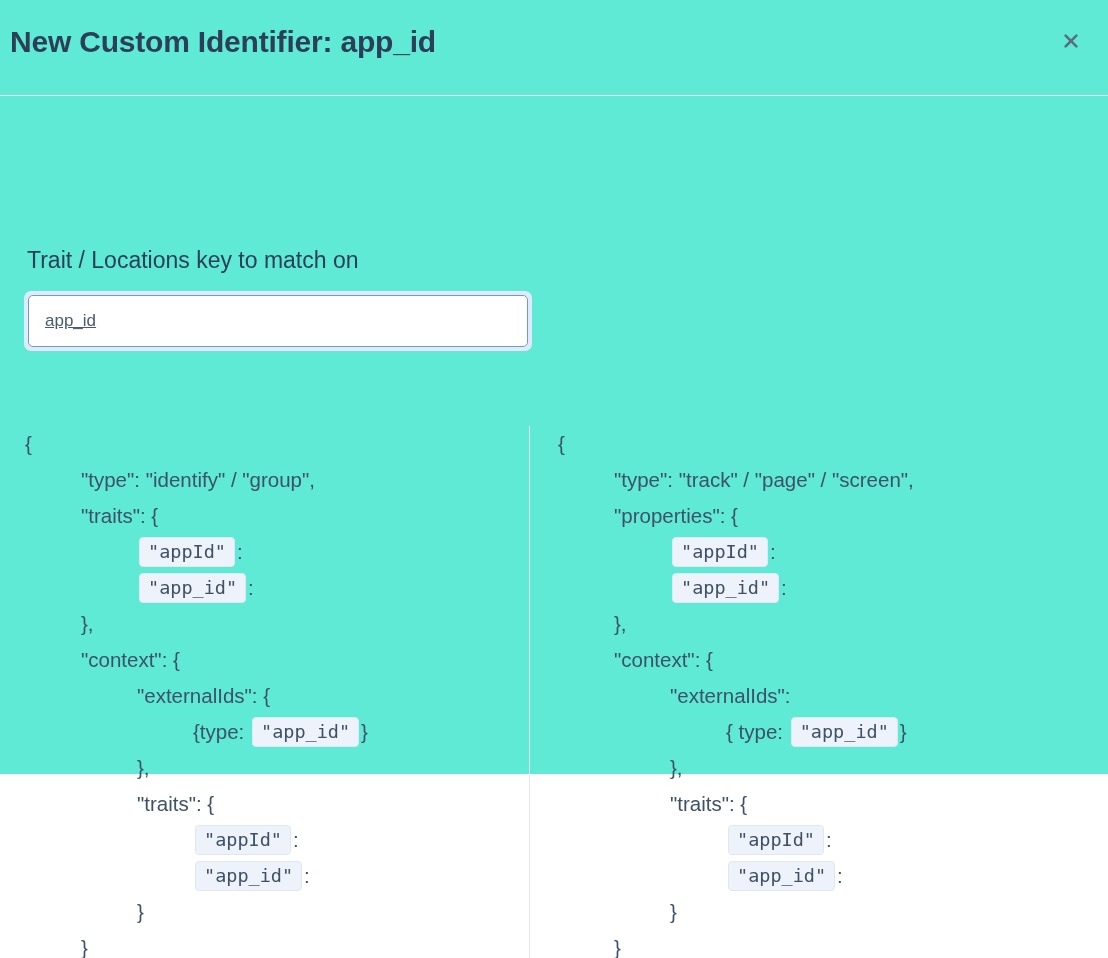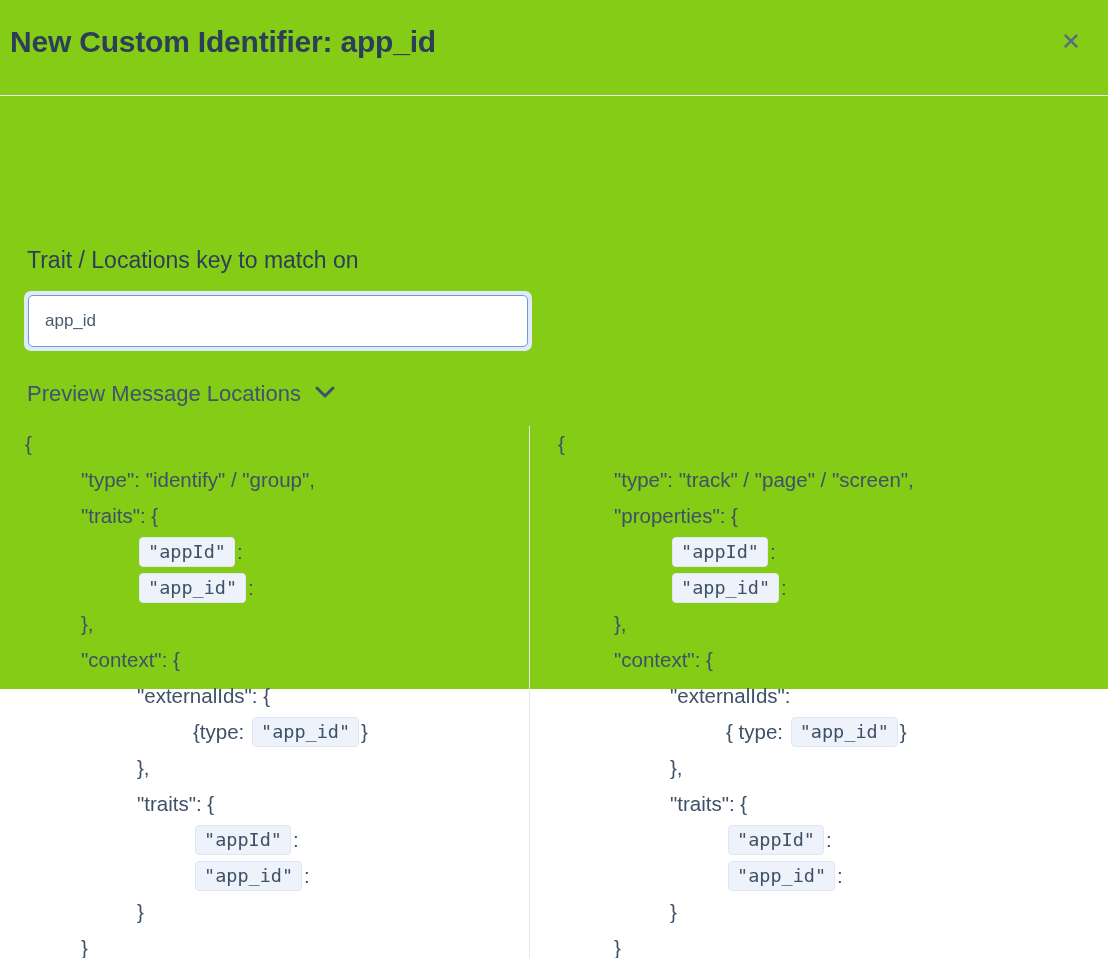--- a/index.html
+++ b/index.html
@@ -11,22 +11,22 @@
     width: 1108px;
     height: 958px;
     overflow: hidden;
     font-family: "Liberation Sans", sans-serif;
     color: #3d4f66;
     -webkit-font-smoothing: antialiased;
   }
 
   .modal {
     width: 1108px;
-    height: 689px;
-    background: #84cc16;
+    height: 774px;
+    background: #5eead4;
     display: flex;
     flex-direction: column;
     box-sizing: border-box;
   }
 
   
   .modal-header {
     position: relative;
     height: 96px;
     box-sizing: border-box;
@@ -95,20 +95,21 @@
     box-sizing: border-box;
     border: 1px solid #6f9ad4;
     border-radius: 5px;
     background: #ffffff;
     font-family: "Liberation Sans", sans-serif;
     font-size: 17px;
     color: #4a5a70;
     padding: 0 16px;
     outline: none;
     caret-color: #2d3f58;
+    text-decoration: underline;
   }
 
   .preview-toggle {
     position: absolute;
     left: 27px;
     top: 283px;
     display: flex;
     align-items: center;
     gap: 13px;
     cursor: pointer;
@@ -192,28 +193,20 @@
   </div>
 
   <div class="modal-body">
 
     <div class="field-label">Trait / Locations key to match on</div>
 
     <div class="input-wrap">
       <input class="text-input" type="text" value="app_id" style="">
     </div>
 
-    <div class="preview-toggle">
-      <span class="preview-toggle-label">Preview Message Locations</span>
-      <span class="chevron">
-        <svg width="22" height="14" viewBox="0 0 22 14" aria-hidden="true">
-          <path d="M3 3 L11 11 L19 3" fill="none" stroke="#3e5168" stroke-width="3" stroke-linecap="round" stroke-linejoin="round"></path>
-        </svg>
-      </span>
-    </div>
 
     <div class="preview-area">
       <div class="pane-divider"></div>
       <div class="pane pane-left" id="pane-0"><div class="code-line"><span class="indent i0"></span><span>{</span></div><div class="code-line"><span class="indent i1"></span><span>"type": "identify" / "group",</span></div><div class="code-line"><span class="indent i1"></span><span>"traits": {</span></div><div class="code-line"><span class="indent i2"></span><span class="key-chip">"appId"</span><span>:</span></div><div class="code-line"><span class="indent i2"></span><span class="key-chip">"app_id"</span><span>:</span></div><div class="code-line"><span class="indent i1"></span><span>},</span></div><div class="code-line"><span class="indent i1"></span><span>"context": {</span></div><div class="code-line"><span class="indent i2"></span><span>"externalIds": {</span></div><div class="code-line"><span class="indent i3"></span><span>{type: </span><span class="key-chip">"app_id"</span><span>}</span></div><div class="code-line"><span class="indent i2"></span><span>},</span></div><div class="code-line"><span class="indent i2"></span><span>"traits": {</span></div><div class="code-line"><span class="indent i3"></span><span class="key-chip">"appId"</span><span>:</span></div><div class="code-line"><span class="indent i3"></span><span class="key-chip">"app_id"</span><span>:</span></div><div class="code-line"><span class="indent i2"></span><span>}</span></div><div class="code-line"><span class="indent i1"></span><span>}</span></div></div>
       <div class="pane pane-right" id="pane-1"><div class="code-line"><span class="indent i0"></span><span>{</span></div><div class="code-line"><span class="indent i1"></span><span>"type": "track" / "page" / "screen",</span></div><div class="code-line"><span class="indent i1"></span><span>"properties": {</span></div><div class="code-line"><span class="indent i2"></span><span class="key-chip">"appId"</span><span>:</span></div><div class="code-line"><span class="indent i2"></span><span class="key-chip">"app_id"</span><span>:</span></div><div class="code-line"><span class="indent i1"></span><span>},</span></div><div class="code-line"><span class="indent i1"></span><span>"context": {</span></div><div class="code-line"><span class="indent i2"></span><span>"externalIds":</span></div><div class="code-line"><span class="indent i3"></span><span>{ type: </span><span class="key-chip">"app_id"</span><span>}</span></div><div class="code-line"><span class="indent i2"></span><span>},</span></div><div class="code-line"><span class="indent i2"></span><span>"traits": {</span></div><div class="code-line"><span class="indent i3"></span><span class="key-chip">"appId"</span><span>:</span></div><div class="code-line"><span class="indent i3"></span><span class="key-chip">"app_id"</span><span>:</span></div><div class="code-line"><span class="indent i2"></span><span>}</span></div><div class="code-line"><span class="indent i1"></span><span>}</span></div></div>
     </div>
 
   </div>
 </div>
 

